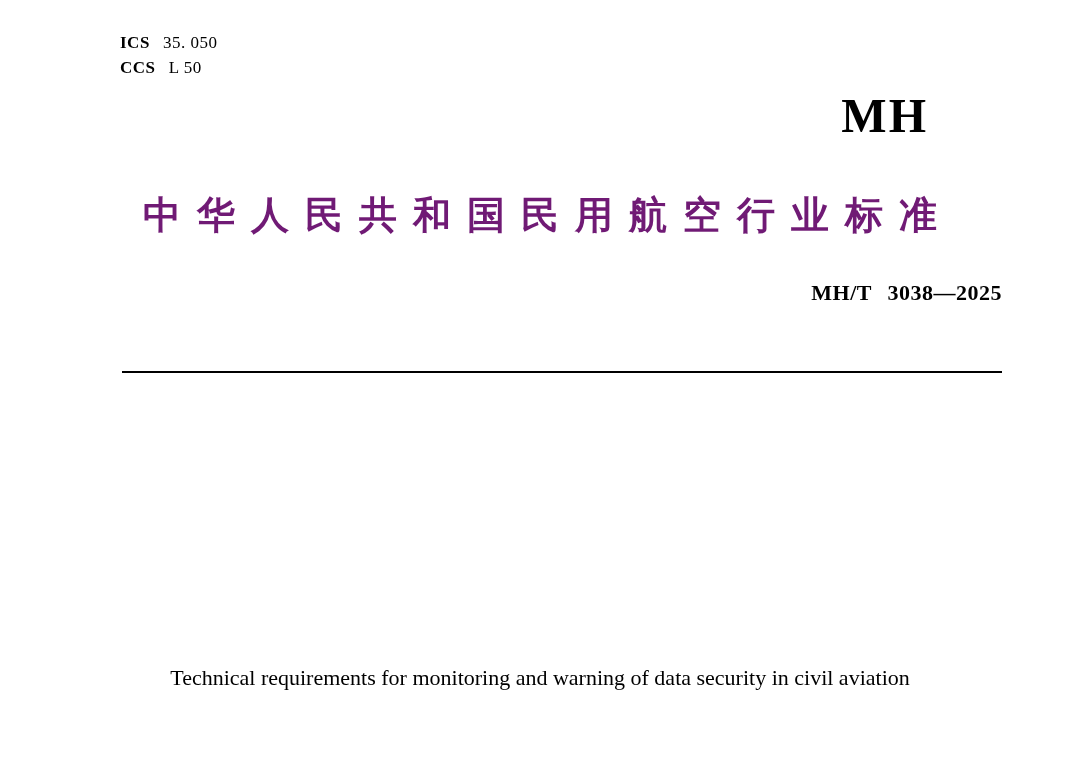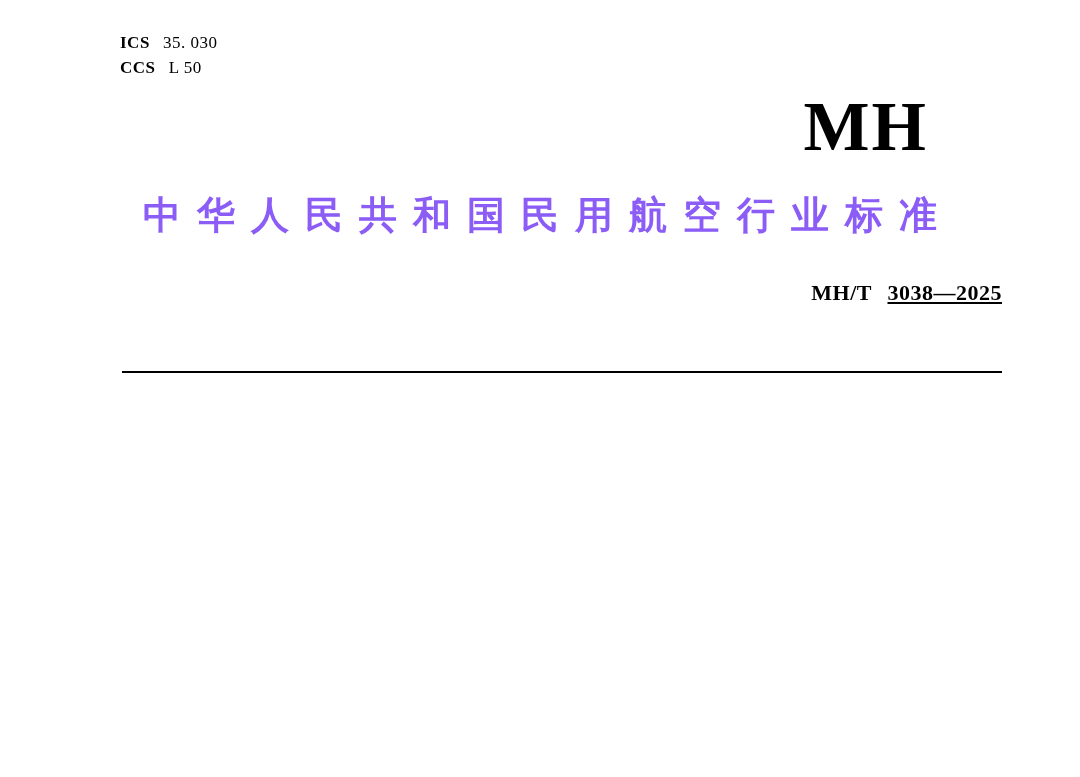--- a/index.html
+++ b/index.html
@@ -49,59 +49,58 @@
     letter-spacing: 0.5px;
   }
 
   
   .mh-logo {
     position: absolute;
     right: 152px;
     top: 92px;
     font-family: "Liberation Serif", serif;
     font-weight: bold;
-    font-size: 70px;
+    font-size: 48px;
     letter-spacing: 2px;
     line-height: 1;
   }
 
   
   .ministry-line {
     position: absolute;
     left: 0;
     right: 0;
     top: 190px;
     text-align: center;
     font-family: "DejaVu Sans", sans-serif;
     font-weight: bold;
     font-size: 38px;
     letter-spacing: 16px;
     padding-left: 16px;
     white-space: nowrap;
-    color: #8b5cf6;
+    color: #701a75;
   }
 
   
   .std-number {
     position: absolute;
     right: 78px;
     top: 280px;
     font-family: "Liberation Serif", serif;
     font-size: 22px;
     white-space: nowrap;
   }
   .std-number .std-prefix {
     font-weight: bold;
     letter-spacing: 0.5px;
   }
   .std-number .std-code {
     font-weight: bold;
     margin-left: 10px;
     letter-spacing: 0.5px;
-    text-decoration: underline;
   }
 
   
   .divider {
     position: absolute;
     left: 122px;
     right: 78px;
     top: 371px;
     height: 2px;
     background: #000000;
@@ -132,34 +131,35 @@
   }
 </style>
 </head>
 <body>
 
 <div class="page">
 
   <div class="codes">
     <div class="code-row">
       <span class="code-label">ICS</span>
-      <span class="code-value">35. 030</span>
+      <span class="code-value">35. 050</span>
     </div>
     <div class="code-row">
       <span class="code-label">CCS</span>
       <span class="code-value">L  50</span>
     </div>
   </div>
 
   <div class="mh-logo">MH</div>
 
   <div class="ministry-line">中华人民共和国民用航空行业标准</div>
 
   <div class="std-number">
     <span class="std-prefix">MH/T</span>
     <span class="std-code">3038—2025</span>
   </div>
 
   <div class="divider"></div>
 
 
+  <div class="title-en">Technical requirements for monitoring and warning of data security in civil aviation</div>
 
 </div>
 
 </body></html>

